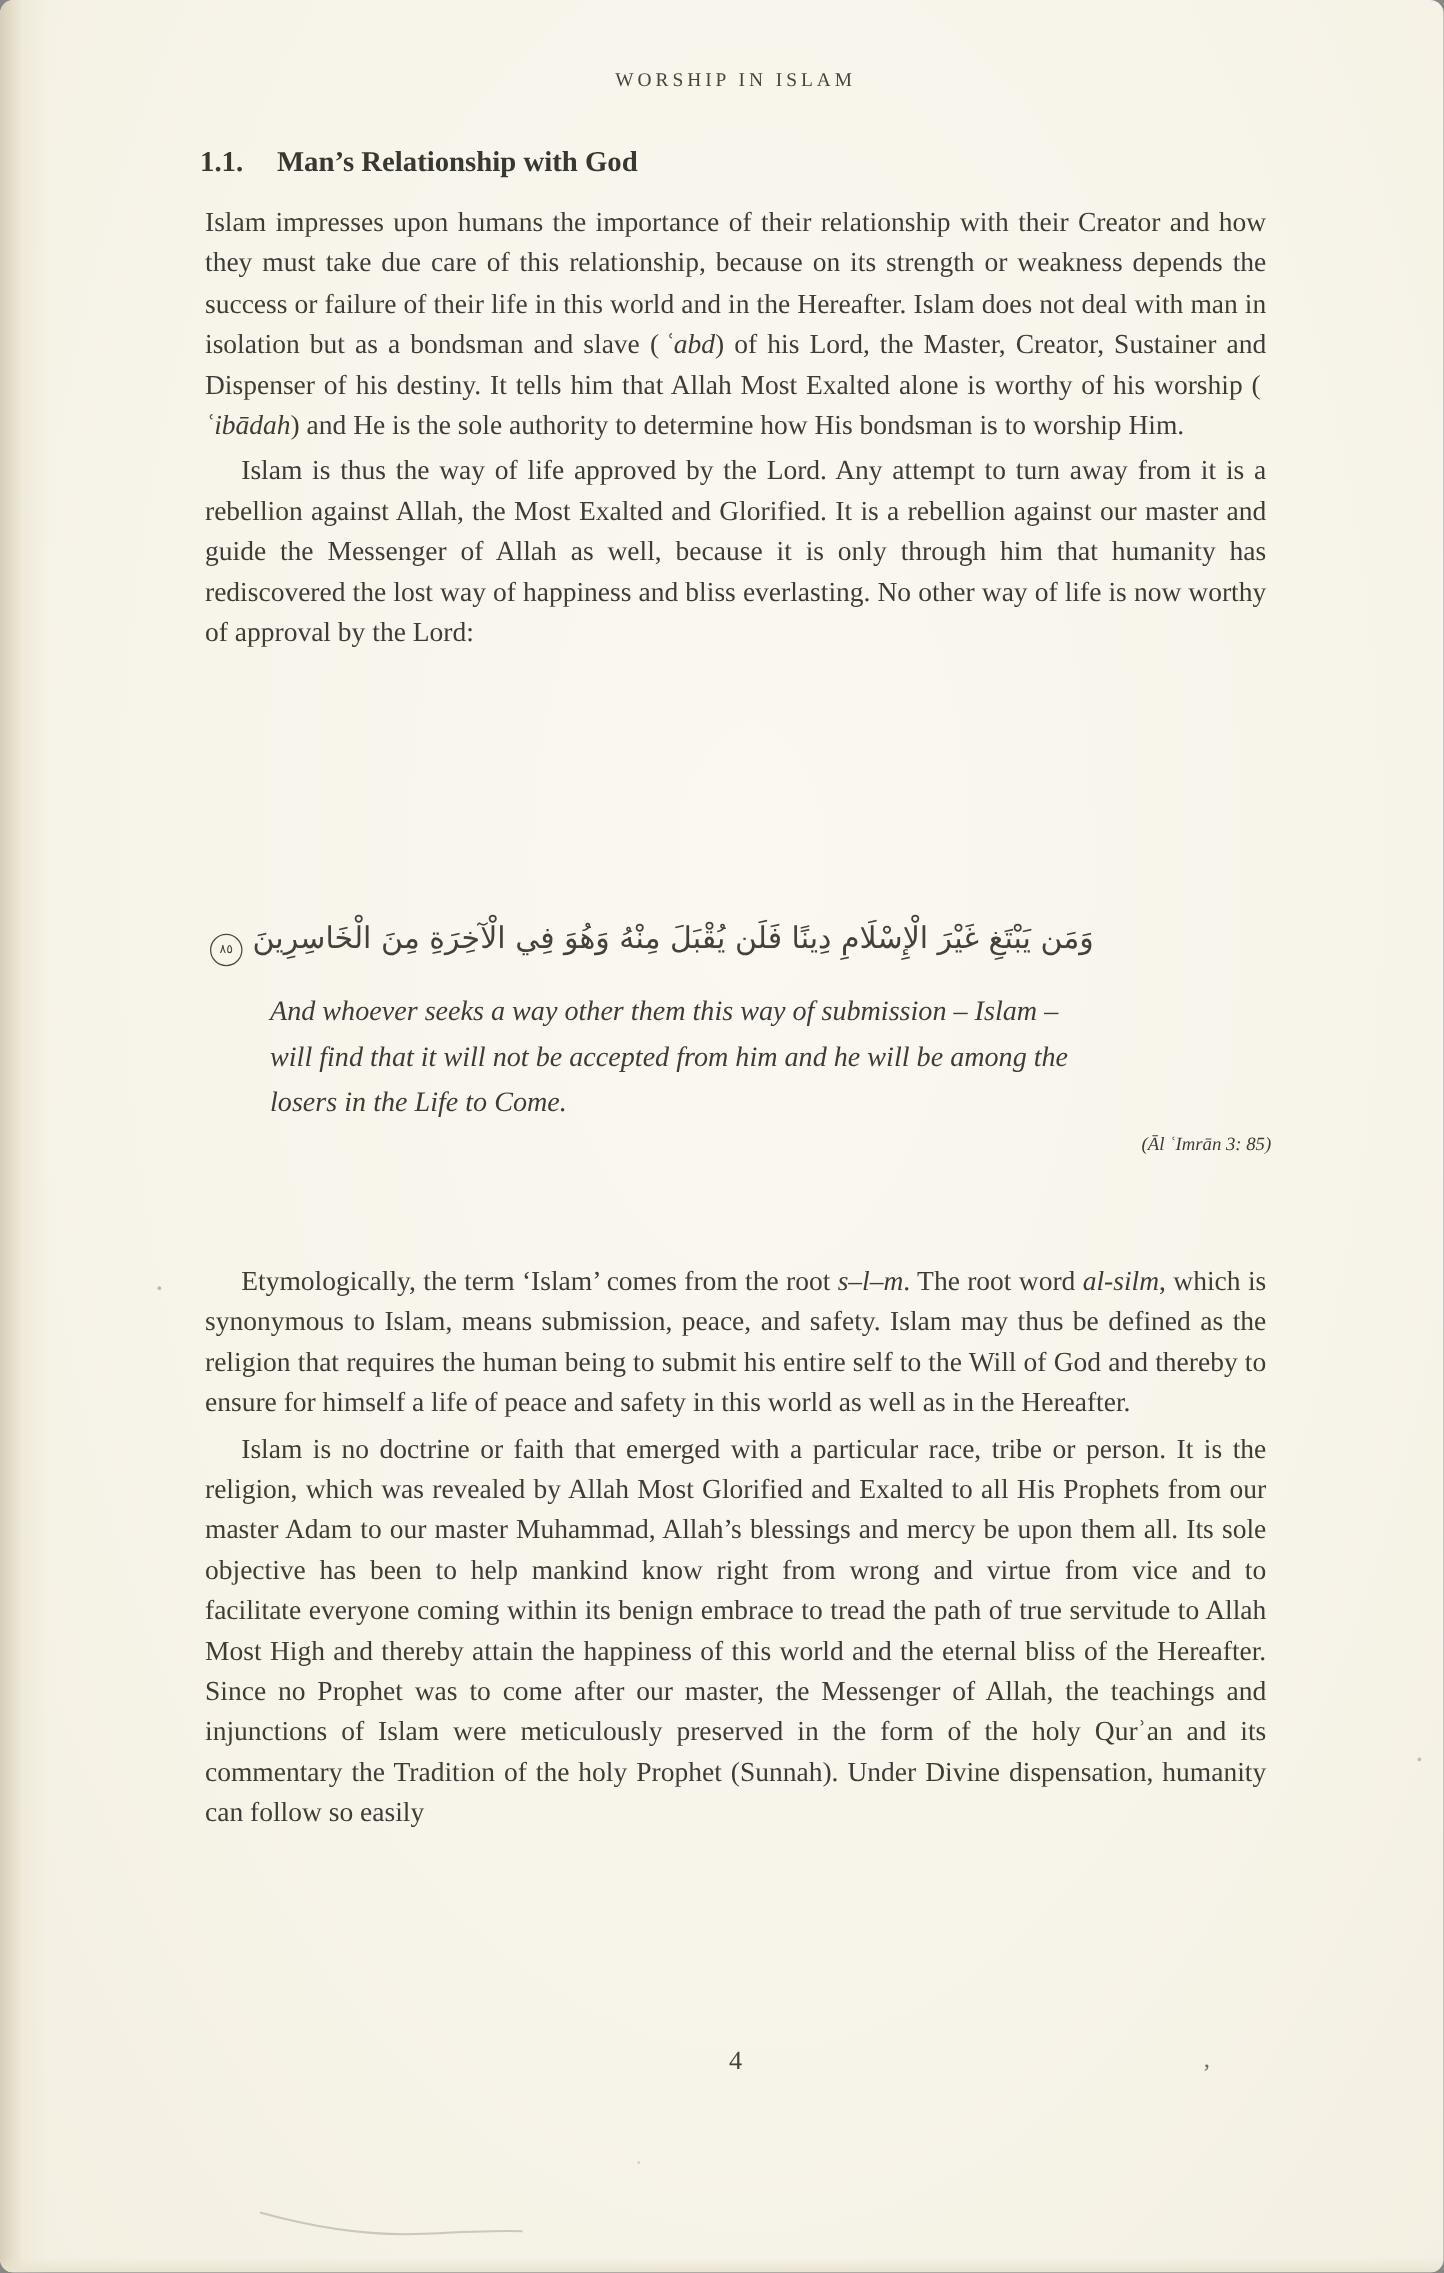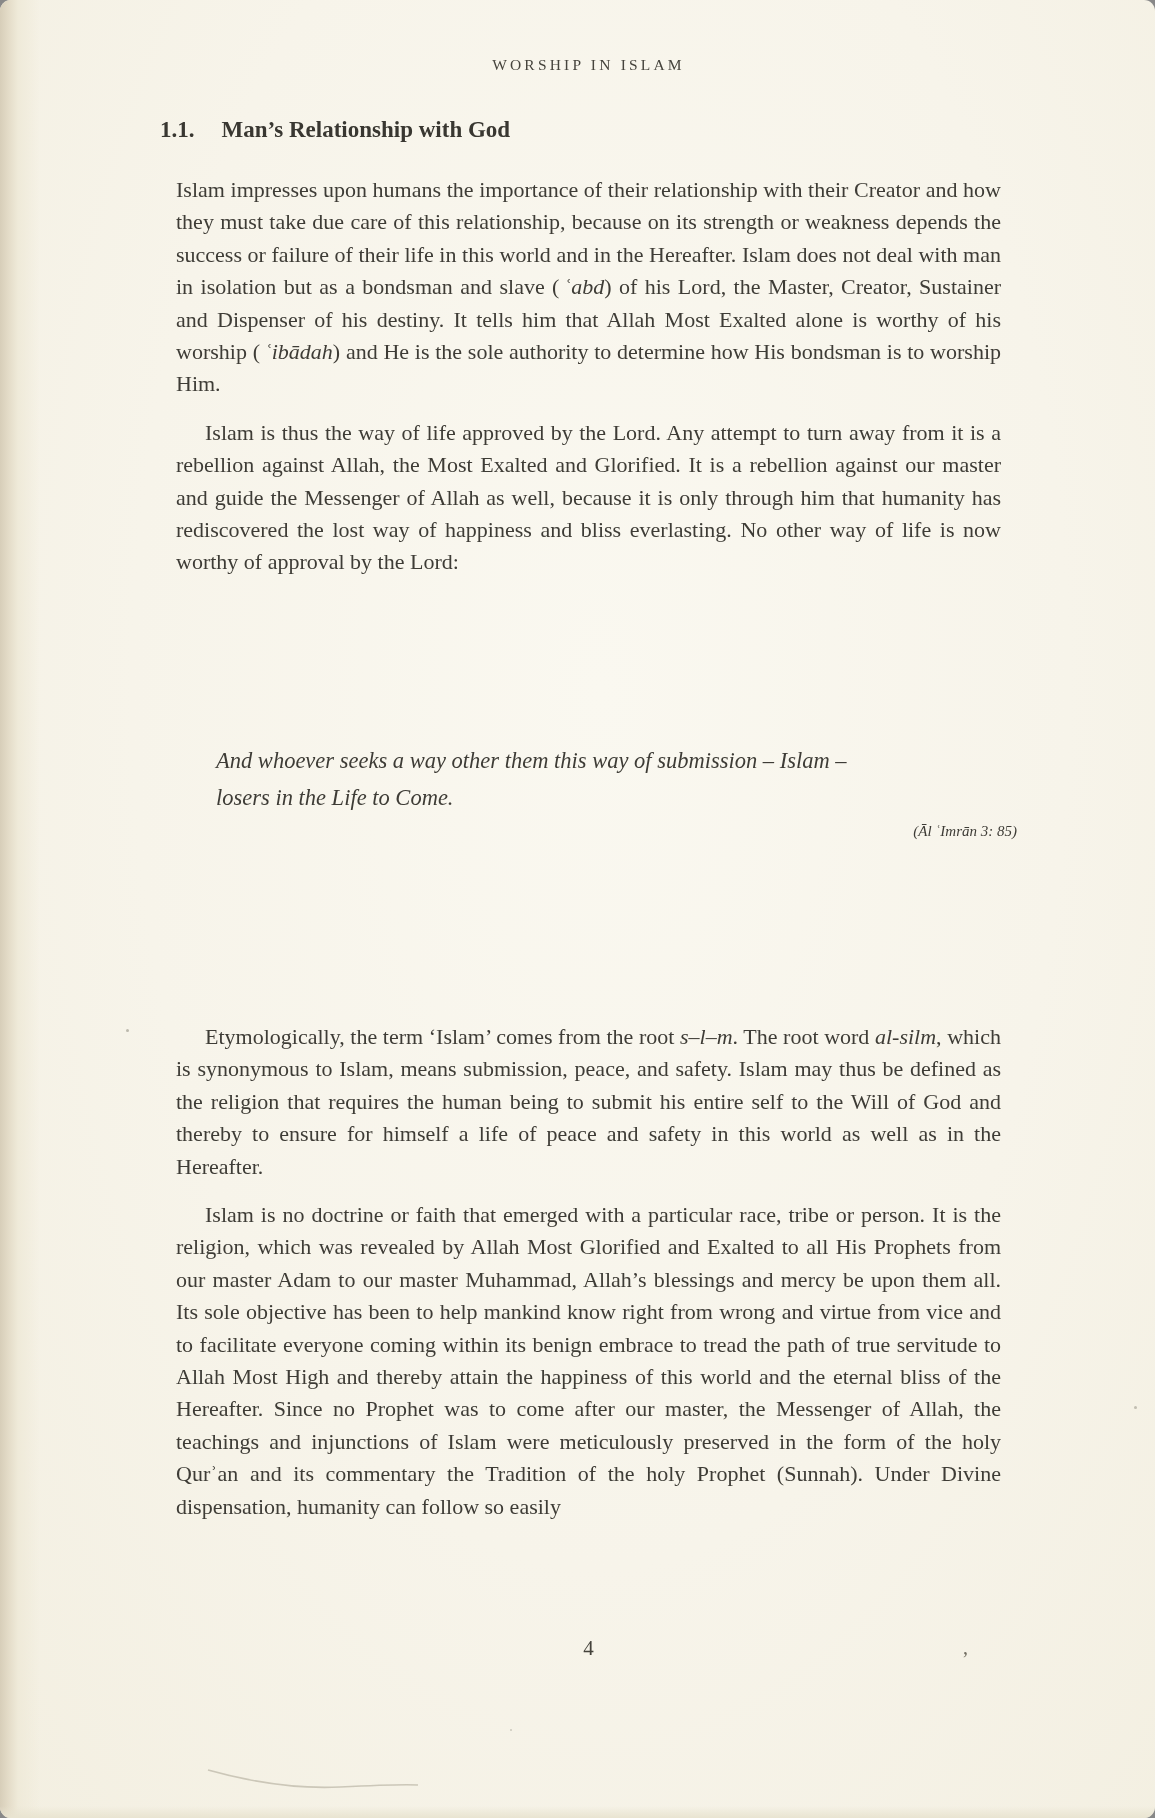--- a/index.html
+++ b/index.html
@@ -32,21 +32,21 @@
   .heading{
     position:absolute;top:117px;left:160px;width:857px;
     margin:0;font-size:23px;font-weight:bold;color:#393731;
   }
   .heading .h-num{margin-right:27px;}
   .block{position:absolute;left:160px;width:857px;}
   .block-a{top:158px;}
   .block-b{top:726px;}
   .block-c{top:1005px;}
   .body-para{
-    margin:16px;
+    margin:4px;
     font-size:22px;line-height:32.4px;
     text-align:justify;text-align-last:left;
     color:#3e3c36;
   }
   .body-para.indent{text-indent:29px;}
   .arabic{
     direction:rtl;text-align:left; 
     font-family:"DejaVu Sans",sans-serif;
     font-size:24px;line-height:48px;
     color:#43413a;
@@ -91,22 +91,26 @@
   <h2 class="heading">
     <span class="h-num">1.1.</span><span class="h-text">Man’s Relationship with God</span>
   </h2>
 
   <div class="block block-a">
       <p class="body-para"><span>Islam impresses upon humans the importance of their relationship with their Creator and how they must take due care of this relationship, because on its strength or weakness depends the success or failure of their life in this world and in the Hereafter. Islam does not deal with man in isolation but as a bondsman and slave ( </span><i>ʿabd</i><span>) of his Lord, the Master, Creator, Sustainer and Dispenser of his destiny. It tells him that Allah Most Exalted alone is worthy of his worship ( </span><i>ʿibādah</i><span>) and He is the sole authority to determine how His bondsman is to worship Him.</span></p>
       <p class="body-para indent"><span>Islam is thus the way of life approved by the Lord. Any attempt to turn away from it is a rebellion against Allah, the Most Exalted and Glorified. It is a rebellion against our master and guide the Messenger of Allah as well, because it is only through him that humanity has rediscovered the lost way of happiness and bliss everlasting. No other way of life is now worthy of approval by the Lord:</span></p>
     </div>
 
   <div class="block block-b">
+    <div class="arabic">
+      <span>وَمَن يَبْتَغِ غَيْرَ الْإِسْلَامِ دِينًا فَلَن يُقْبَلَ مِنْهُ وَهُوَ فِي الْآخِرَةِ مِنَ الْخَاسِرِينَ</span><span class="ayah-marker">٨٥</span>
+    </div>
     <div class="quote">
       <div class="quote-line">And whoever seeks a way other them this way of submission – Islam –</div>
+      <div class="quote-line">will find that it will not be accepted from him and he will be among the</div>
       <div class="quote-line">losers in the Life to Come.</div>
     </div>
     <div class="citation">(Āl ʿImrān 3: 85)</div>
   </div>
 
   <div class="block block-c">
       <p class="body-para indent"><span>Etymologically, the term ‘Islam’ comes from the root </span><i>s–l–m</i><span>. The root word </span><i>al-silm</i><span>, which is synonymous to Islam, means submission, peace, and safety. Islam may thus be defined as the religion that requires the human being to submit his entire self to the Will of God and thereby to ensure for himself a life of peace and safety in this world as well as in the Hereafter.</span></p>
       <p class="body-para indent"><span>Islam is no doctrine or faith that emerged with a particular race, tribe or person. It is the religion, which was revealed by Allah Most Glorified and Exalted to all His Prophets from our master Adam to our master Muhammad, Allah’s blessings and mercy be upon them all. Its sole objective has been to help mankind know right from wrong and virtue from vice and to facilitate everyone coming within its benign embrace to tread the path of true servitude to Allah Most High and thereby attain the happiness of this world and the eternal bliss of the Hereafter. Since no Prophet was to come after our master, the Messenger of Allah, the teachings and injunctions of Islam were meticulously preserved in the form of the holy Qurʾan and its commentary the Tradition of the holy Prophet (Sunnah). Under Divine dispensation, humanity can follow so easily</span></p>
     </div>
 

